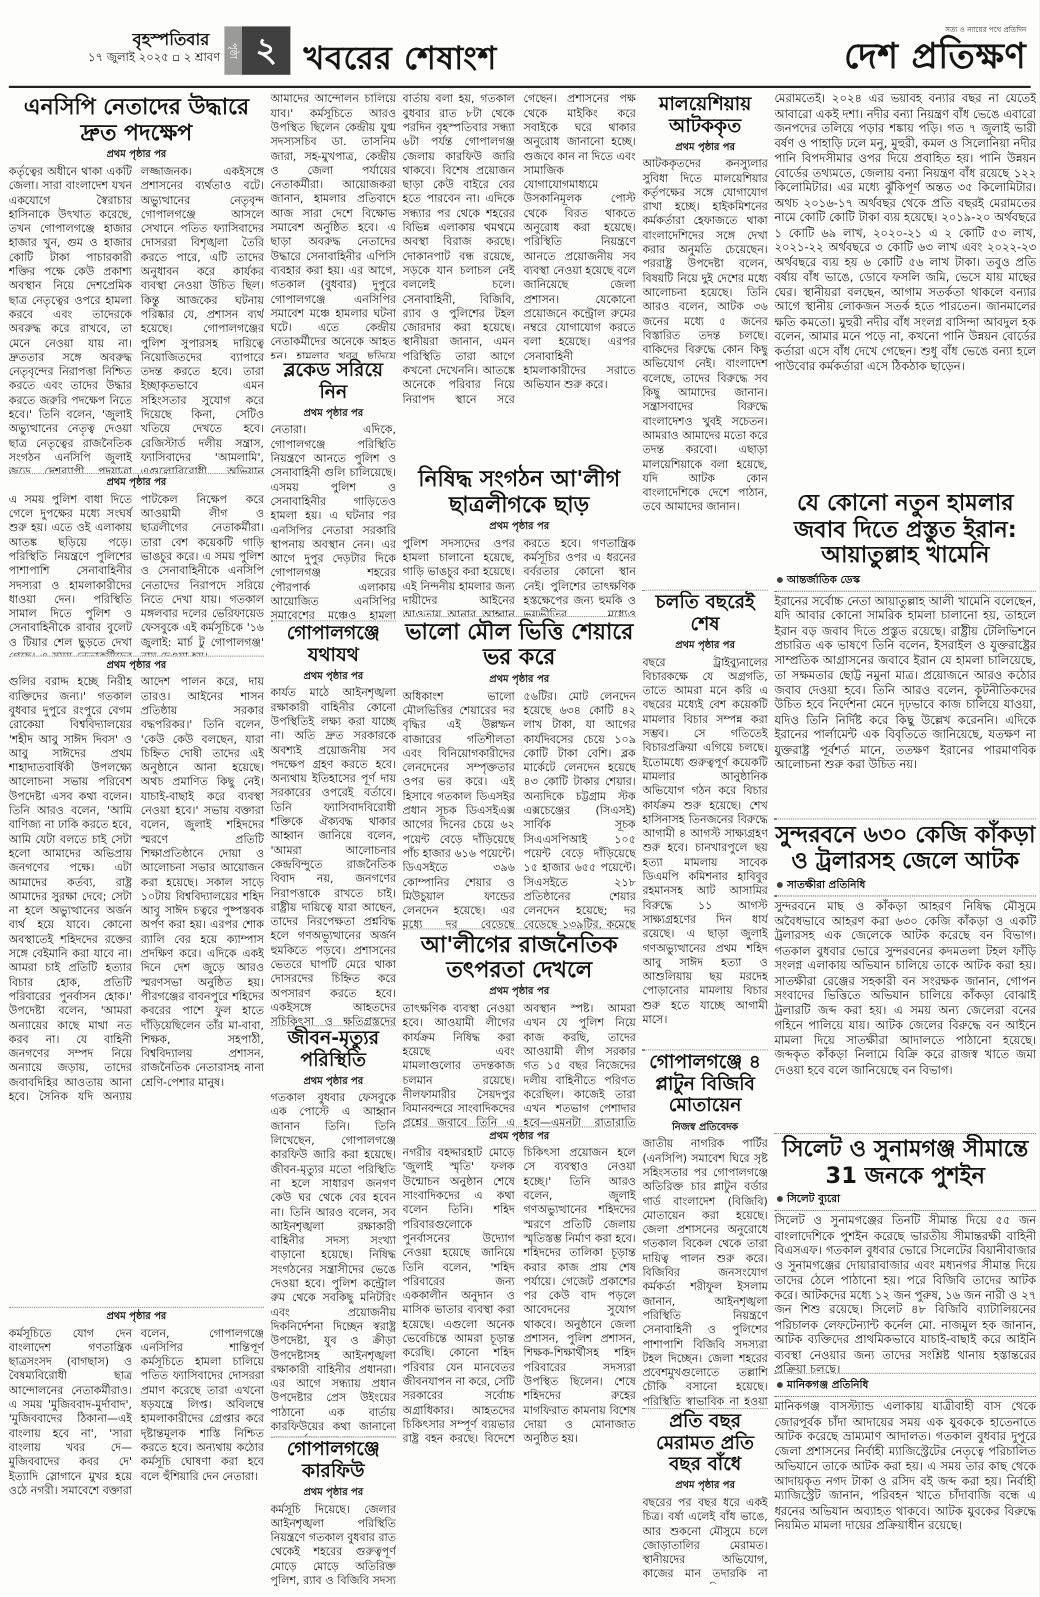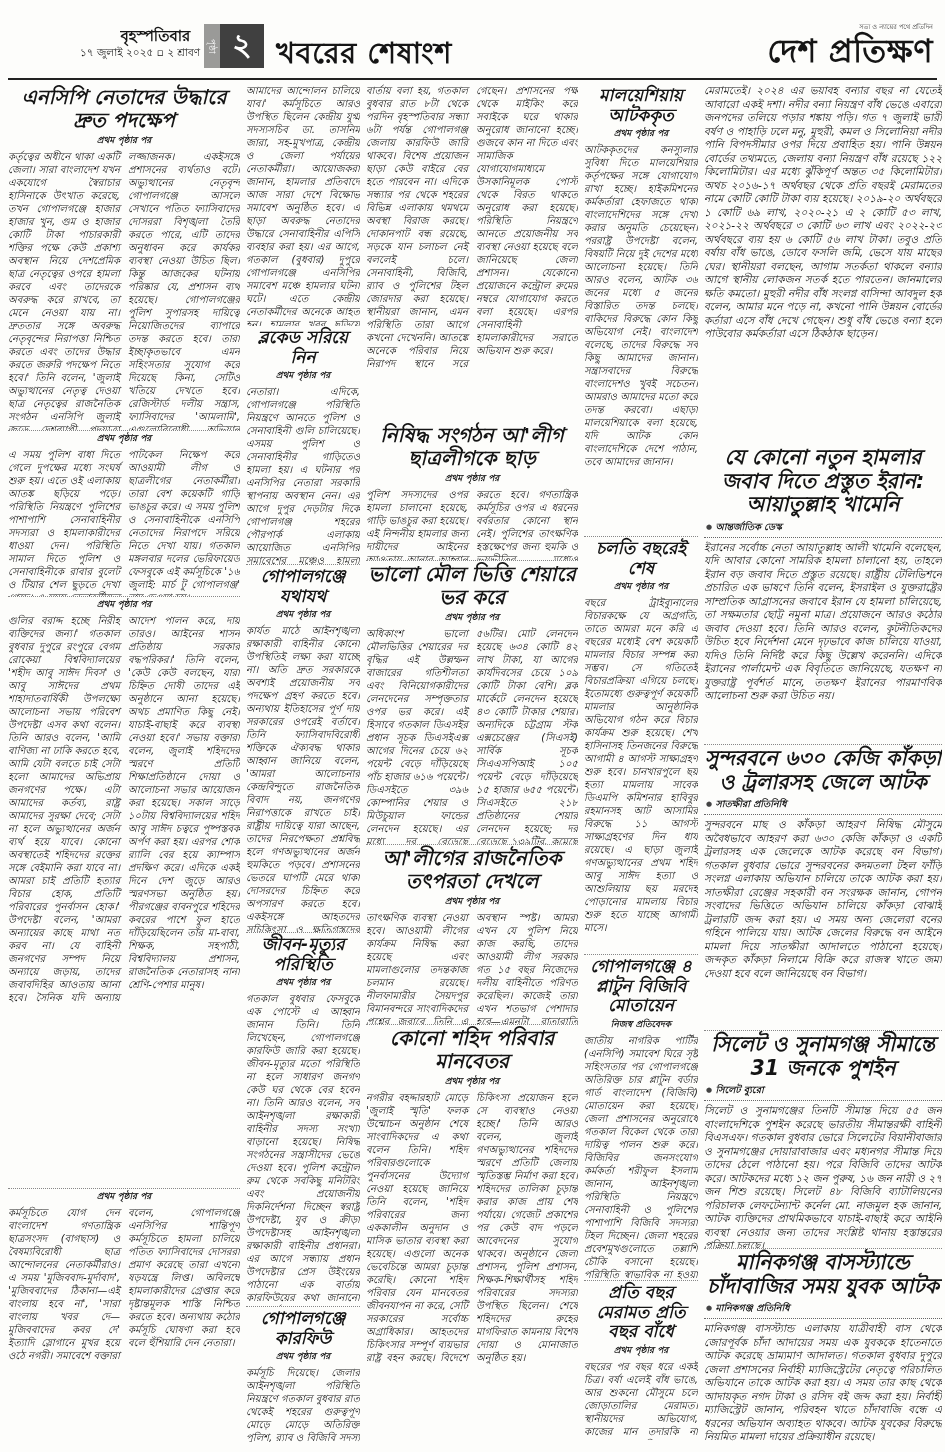--- a/index.html
+++ b/index.html
@@ -16,21 +16,21 @@
   .pageno-box{width:44px;height:44px;background:#404040;color:#fff;font-size:30px;font-weight:bold;
               display:flex;align-items:center;justify-content:center;}
   .mh-section{position:absolute;left:268px;top:30px;font-size:29px;font-weight:bold;letter-spacing:.5px;}
   .mh-logo{position:absolute;right:4px;top:22px;text-align:right;}
   .mh-tagline{font-size:6.5px;color:#333;margin-bottom:1px;}
   .mh-paper{font-size:32px;font-weight:bold;line-height:34px;letter-spacing:.5px;
             font-family:"DejaVu Serif","Liberation Serif",serif;}
   #mh-rule{margin:0 8px;border-top:2.5px solid #222;}
   
   #content{display:flex;gap:6px;margin:4px 8px 0 8px;align-items:flex-start;}
-  .colgroup{flex:0 0 auto;font-style:italic;}
+  .colgroup{flex:0 0 auto;}
   .story{overflow:hidden;box-sizing:border-box;}
   .story + .story{border-top:1px dotted #888;}
   .hl{font-weight:bold;text-align:center;margin:2px 0 1px 0;line-height:1.15;}
   .hl-lg{font-size:20px;}
   .hl-md{font-size:17px;}
   .hl-rt{font-size:20.5px;}
   .kicker{font-size:9px;font-weight:bold;text-align:center;margin-bottom:2px;}
   .body{font-size:10px;line-height:13px;text-align:justify;text-justify:inter-character;}
   .body::first-line{}
   .cols2{column-count:2;column-gap:8px;}
@@ -119,21 +119,20 @@
         <h2 class="hl hl-lg">ভালো মৌল ভিত্তি শেয়ারে ভর করে</h2>
         <div class="kicker">প্রথম পৃষ্ঠার পর</div>
         <div class="body cols2">অধিকাংশ ভালো মৌলভিত্তির শেয়ারের দর বৃদ্ধির এই উল্লম্ফন বাজারের গতিশীলতা এবং বিনিয়োগকারীদের লেনদেনের সম্পৃক্ততার ওপর ভর করে। এই হিসাবে গতকাল ডিএসইর প্রধান সূচক ডিএসইএক্স আগের দিনের চেয়ে ৬২ পয়েন্ট বেড়ে দাঁড়িয়েছে পাঁচ হাজার ৬১৬ পয়েন্টে। ডিএসইতে ৩৯৬ কোম্পানির শেয়ার ও মিউচুয়াল ফান্ডের লেনদেন হয়েছে। এর মধ্যে দর বেড়েছে ২১৬টির, কমেছে ১২৪টির এবং অপরিবর্তিত রয়েছে ৫৬টির। মোট লেনদেন হয়েছে ৬৩৪ কোটি ৪২ লাখ টাকা, যা আগের কার্যদিবসের চেয়ে ১০৯ কোটি টাকা বেশি। ব্লক মার্কেটে লেনদেন হয়েছে ৪৩ কোটি টাকার শেয়ার। অন্যদিকে চট্টগ্রাম স্টক এক্সচেঞ্জের (সিএসই) সার্বিক সূচক সিএএসপিআই ১০৫ পয়েন্ট বেড়ে দাঁড়িয়েছে ১৫ হাজার ৬৫৫ পয়েন্টে। সিএসইতে ২১৮ প্রতিষ্ঠানের শেয়ার লেনদেন হয়েছে; দর বেড়েছে ১৩৯টির, কমেছে ৫৮টির। লেনদেন হয়েছে ১৪ কোটি ৮০ লাখ টাকার শেয়ার ও মিউচুয়াল ফান্ড।</div>
       </div>
       <div class="story" style="height:180px">
         <h2 class="hl hl-lg">আ'লীগের রাজনৈতিক তৎপরতা দেখলে</h2>
         <div class="kicker">প্রথম পৃষ্ঠার পর</div>
         <div class="body cols2">তাৎক্ষণিক ব্যবস্থা নেওয়া হবে। আওয়ামী লীগের কার্যক্রম নিষিদ্ধ করা হয়েছে এবং মামলাগুলোর তদন্তকাজ চলমান রয়েছে। নীলফামারীর সৈয়দপুর বিমানবন্দরে সাংবাদিকদের প্রশ্নের জবাবে তিনি এ কথা বলেন। তিনি বলেন, 'আমরা প্রথম থেকেই বলেছি, মবের (অসংগঠিত জনতা) বিষয়ে আমাদের অবস্থান স্পষ্ট। আমরা এখন যে পুলিশ নিয়ে কাজ করছি, তাদের আওয়ামী লীগ সরকার গত ১৫ বছর নিজেদের দলীয় বাহিনীতে পরিণত করেছিল। কাজেই তারা এখন শতভাগ পেশাদার হবে—এমনটা রাতারাতি হবে না। তবে ধীরে ধীরে সবকিছু স্বাভাবিক করতে আমরা বদ্ধপরিকর।'</div>
       </div>
       <div class="story" style="height:414px">
-        <h2 class="hl hl-lg">কোনো শহিদ পরিবার মানবেতর</h2>
         <div class="kicker">প্রথম পৃষ্ঠার পর</div>
         <div class="body cols2">নগরীর বহদ্দারহাট মোড়ে 'জুলাই স্মৃতি' ফলক উন্মোচন অনুষ্ঠান শেষে সাংবাদিকদের এ কথা বলেন তিনি। শহিদ পরিবারগুলোকে পুনর্বাসনের উদ্যোগ নেওয়া হয়েছে জানিয়ে তিনি বলেন, 'শহিদ পরিবারের জন্য এককালীন অনুদান ও মাসিক ভাতার ব্যবস্থা করা হয়েছে। এগুলো অনেক ভেবেচিন্তে আমরা চূড়ান্ত করেছি। কোনো শহিদ পরিবার যেন মানবেতর জীবনযাপন না করে, সেটি সরকারের সর্বোচ্চ অগ্রাধিকার। আহতদের চিকিৎসার সম্পূর্ণ ব্যয়ভার রাষ্ট্র বহন করছে। বিদেশে চিকিৎসা প্রয়োজন হলে সে ব্যবস্থাও নেওয়া হচ্ছে।' তিনি আরও বলেন, জুলাই গণঅভ্যুত্থানের শহিদদের স্মরণে প্রতিটি জেলায় স্মৃতিস্তম্ভ নির্মাণ করা হবে। শহিদদের তালিকা চূড়ান্ত করার কাজ প্রায় শেষ পর্যায়ে। গেজেট প্রকাশের পর কেউ বাদ পড়লে আবেদনের সুযোগ থাকবে। অনুষ্ঠানে জেলা প্রশাসন, পুলিশ প্রশাসন, শিক্ষক-শিক্ষার্থীসহ শহিদ পরিবারের সদস্যরা উপস্থিত ছিলেন। শেষে শহিদদের রুহের মাগফিরাত কামনায় বিশেষ দোয়া ও মোনাজাত অনুষ্ঠিত হয়।</div>
       </div>
     </div>
 
     <div class="colgroup" style="width:114px">
       <div class="story" style="height:452px">
         <h2 class="hl hl-md">মালয়েশিয়ায় আটককৃত</h2>
         <div class="kicker">প্রথম পৃষ্ঠার পর</div>
         <div class="body">আটককৃতদের কনস্যুলার সুবিধা দিতে মালয়েশিয়ার কর্তৃপক্ষের সঙ্গে যোগাযোগ রাখা হচ্ছে। হাইকমিশনের কর্মকর্তারা হেফাজতে থাকা বাংলাদেশিদের সঙ্গে দেখা করার অনুমতি চেয়েছেন। পররাষ্ট্র উপদেষ্টা বলেন, বিষয়টি নিয়ে দুই দেশের মধ্যে আলোচনা হয়েছে। তিনি আরও বলেন, আটক ৩৬ জনের মধ্যে ৫ জনের বিস্তারিত তদন্ত চলছে। বাকিদের বিরুদ্ধে কোন কিছু অভিযোগ নেই। বাংলাদেশ বলেছে, তাদের বিরুদ্ধে সব কিছু আমাদের জানান। সন্ত্রাসবাদের বিরুদ্ধে বাংলাদেশও খুবই সচেতন। আমরাও আমাদের মতো করে তদন্ত করবো। এছাড়া মালয়েশিয়াকে বলা হয়েছে, যদি আটক কোন বাংলাদেশিকে দেশে পাঠান, তবে আমাদের জানান।</div>
@@ -169,21 +168,20 @@
         <div class="dotrule"></div>
         <div class="rt-body">সুন্দরবনে মাছ ও কাঁকড়া আহরণ নিষিদ্ধ মৌসুমে অবৈধভাবে আহরণ করা ৬৩০ কেজি কাঁকড়া ও একটি ট্রলারসহ এক জেলেকে আটক করেছে বন বিভাগ। গতকাল বুধবার ভোরে সুন্দরবনের কদমতলা টহল ফাঁড়ি সংলগ্ন এলাকায় অভিযান চালিয়ে তাকে আটক করা হয়। সাতক্ষীরা রেঞ্জের সহকারী বন সংরক্ষক জানান, গোপন সংবাদের ভিত্তিতে অভিযান চালিয়ে কাঁকড়া বোঝাই ট্রলারটি জব্দ করা হয়। এ সময় অন্য জেলেরা বনের গহিনে পালিয়ে যায়। আটক জেলের বিরুদ্ধে বন আইনে মামলা দিয়ে সাতক্ষীরা আদালতে পাঠানো হয়েছে। জব্দকৃত কাঁকড়া নিলামে বিক্রি করে রাজস্ব খাতে জমা দেওয়া হবে বলে জানিয়েছে বন বিভাগ।</div>
       </div>
       <div class="story" style="height:218px">
         <h2 class="hl hl-rt">সিলেট ও সুনামগঞ্জ সীমান্তে 31 জনকে পুশইন</h2>
         <div class="byline"><span class="bullet">●</span> <span>সিলেট ব্যুরো</span></div>
         <div class="dotrule"></div>
         <div class="rt-body">সিলেট ও সুনামগঞ্জের তিনটি সীমান্ত দিয়ে ৫৫ জন বাংলাদেশিকে পুশইন করেছে ভারতীয় সীমান্তরক্ষী বাহিনী বিএসএফ। গতকাল বুধবার ভোরে সিলেটের বিয়ানীবাজার ও সুনামগঞ্জের দোয়ারাবাজার এবং মধ্যনগর সীমান্ত দিয়ে তাদের ঠেলে পাঠানো হয়। পরে বিজিবি তাদের আটক করে। আটকদের মধ্যে ১২ জন পুরুষ, ১৬ জন নারী ও ২৭ জন শিশু রয়েছে। সিলেট ৪৮ বিজিবি ব্যাটালিয়নের পরিচালক লেফটেন্যান্ট কর্নেল মো. নাজমুল হক জানান, আটক ব্যক্তিদের প্রাথমিকভাবে যাচাই-বাছাই করে আইনি ব্যবস্থা নেওয়ার জন্য তাদের সংশ্লিষ্ট থানায় হস্তান্তরের প্রক্রিয়া চলছে।</div>
       </div>
       <div class="story" style="height:198px">
-        <h2 class="hl hl-rt">মানিকগঞ্জ বাসস্ট্যান্ডে চাঁদাবাজির সময় যুবক আটক</h2>
         <div class="byline"><span class="bullet">●</span> <span>মানিকগঞ্জ প্রতিনিধি</span></div>
         <div class="dotrule"></div>
         <div class="rt-body">মানিকগঞ্জ বাসস্ট্যান্ড এলাকায় যাত্রীবাহী বাস থেকে জোরপূর্বক চাঁদা আদায়ের সময় এক যুবককে হাতেনাতে আটক করেছে ভ্রাম্যমাণ আদালত। গতকাল বুধবার দুপুরে জেলা প্রশাসনের নির্বাহী ম্যাজিস্ট্রেটের নেতৃত্বে পরিচালিত অভিযানে তাকে আটক করা হয়। এ সময় তার কাছ থেকে আদায়কৃত নগদ টাকা ও রসিদ বই জব্দ করা হয়। নির্বাহী ম্যাজিস্ট্রেট জানান, পরিবহন খাতে চাঁদাবাজি বন্ধে এ ধরনের অভিযান অব্যাহত থাকবে। আটক যুবকের বিরুদ্ধে নিয়মিত মামলা দায়ের প্রক্রিয়াধীন রয়েছে।</div>
       </div>
     </div>
 
   </div>
 </div>
 
 </body></html>

